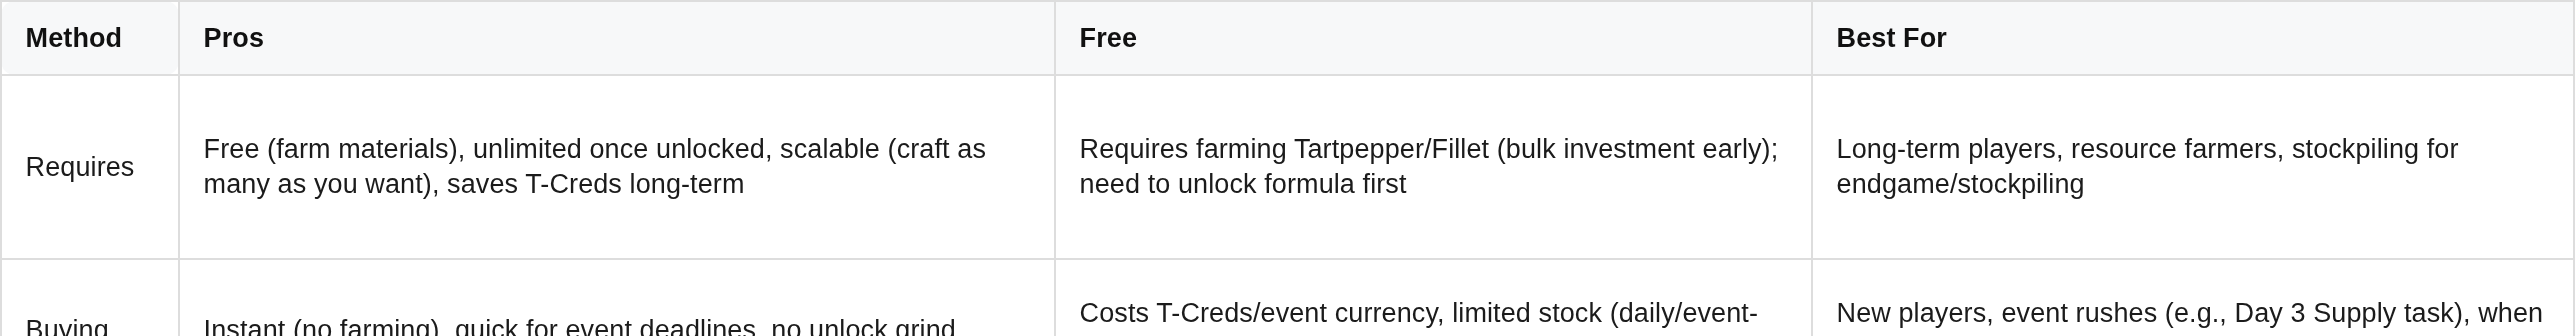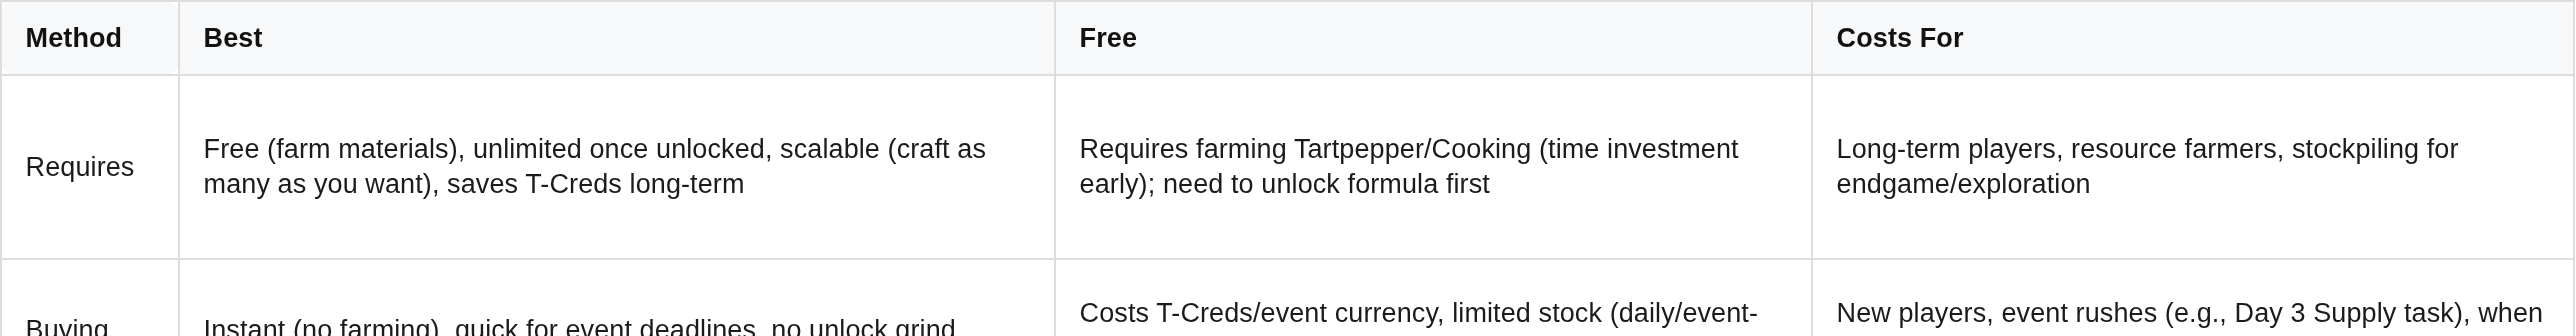--- a/index.html
+++ b/index.html
@@ -84,31 +84,31 @@
   <table class="compare-table">
     <colgroup>
       <col class="c-method">
       <col class="c-pros">
       <col class="c-cons">
       <col class="c-best">
     </colgroup>
     <thead>
       <tr>
         <th class="head-method">Method</th>
-        <th class="head-pros">Best</th>
+        <th class="head-pros">Pros</th>
         <th class="head-cons">Free</th>
-        <th class="head-best">Costs For</th>
+        <th class="head-best">Best For</th>
       </tr>
     </thead>
     <tbody>
       <tr class="row-cooking">
         <td class="cell-method">Requires</td>
         <td class="cell-pros">Free (farm materials), unlimited once unlocked, scalable (craft as many as you want), saves T-Creds long-term</td>
-        <td class="cell-cons">Requires farming Tartpepper/Cooking (time investment early); need to unlock formula first</td>
-        <td class="cell-best">Long-term players, resource farmers, stockpiling for endgame/exploration</td>
+        <td class="cell-cons">Requires farming Tartpepper/Fillet (bulk investment early); need to unlock formula first</td>
+        <td class="cell-best">Long-term players, resource farmers, stockpiling for endgame/stockpiling</td>
       </tr>
       <tr class="row-buying">
         <td class="cell-method">Buying</td>
         <td class="cell-pros">Instant (no farming), quick for event deadlines, no unlock grind</td>
         <td class="cell-cons">Costs T-Creds/event currency, limited stock (daily/event-based), not scalable for bulk</td>
         <td class="cell-best">New players, event rushes (e.g., Day 3 Supply task), when low on time/materials</td>
       </tr>
     </tbody>
   </table>
 </div>

